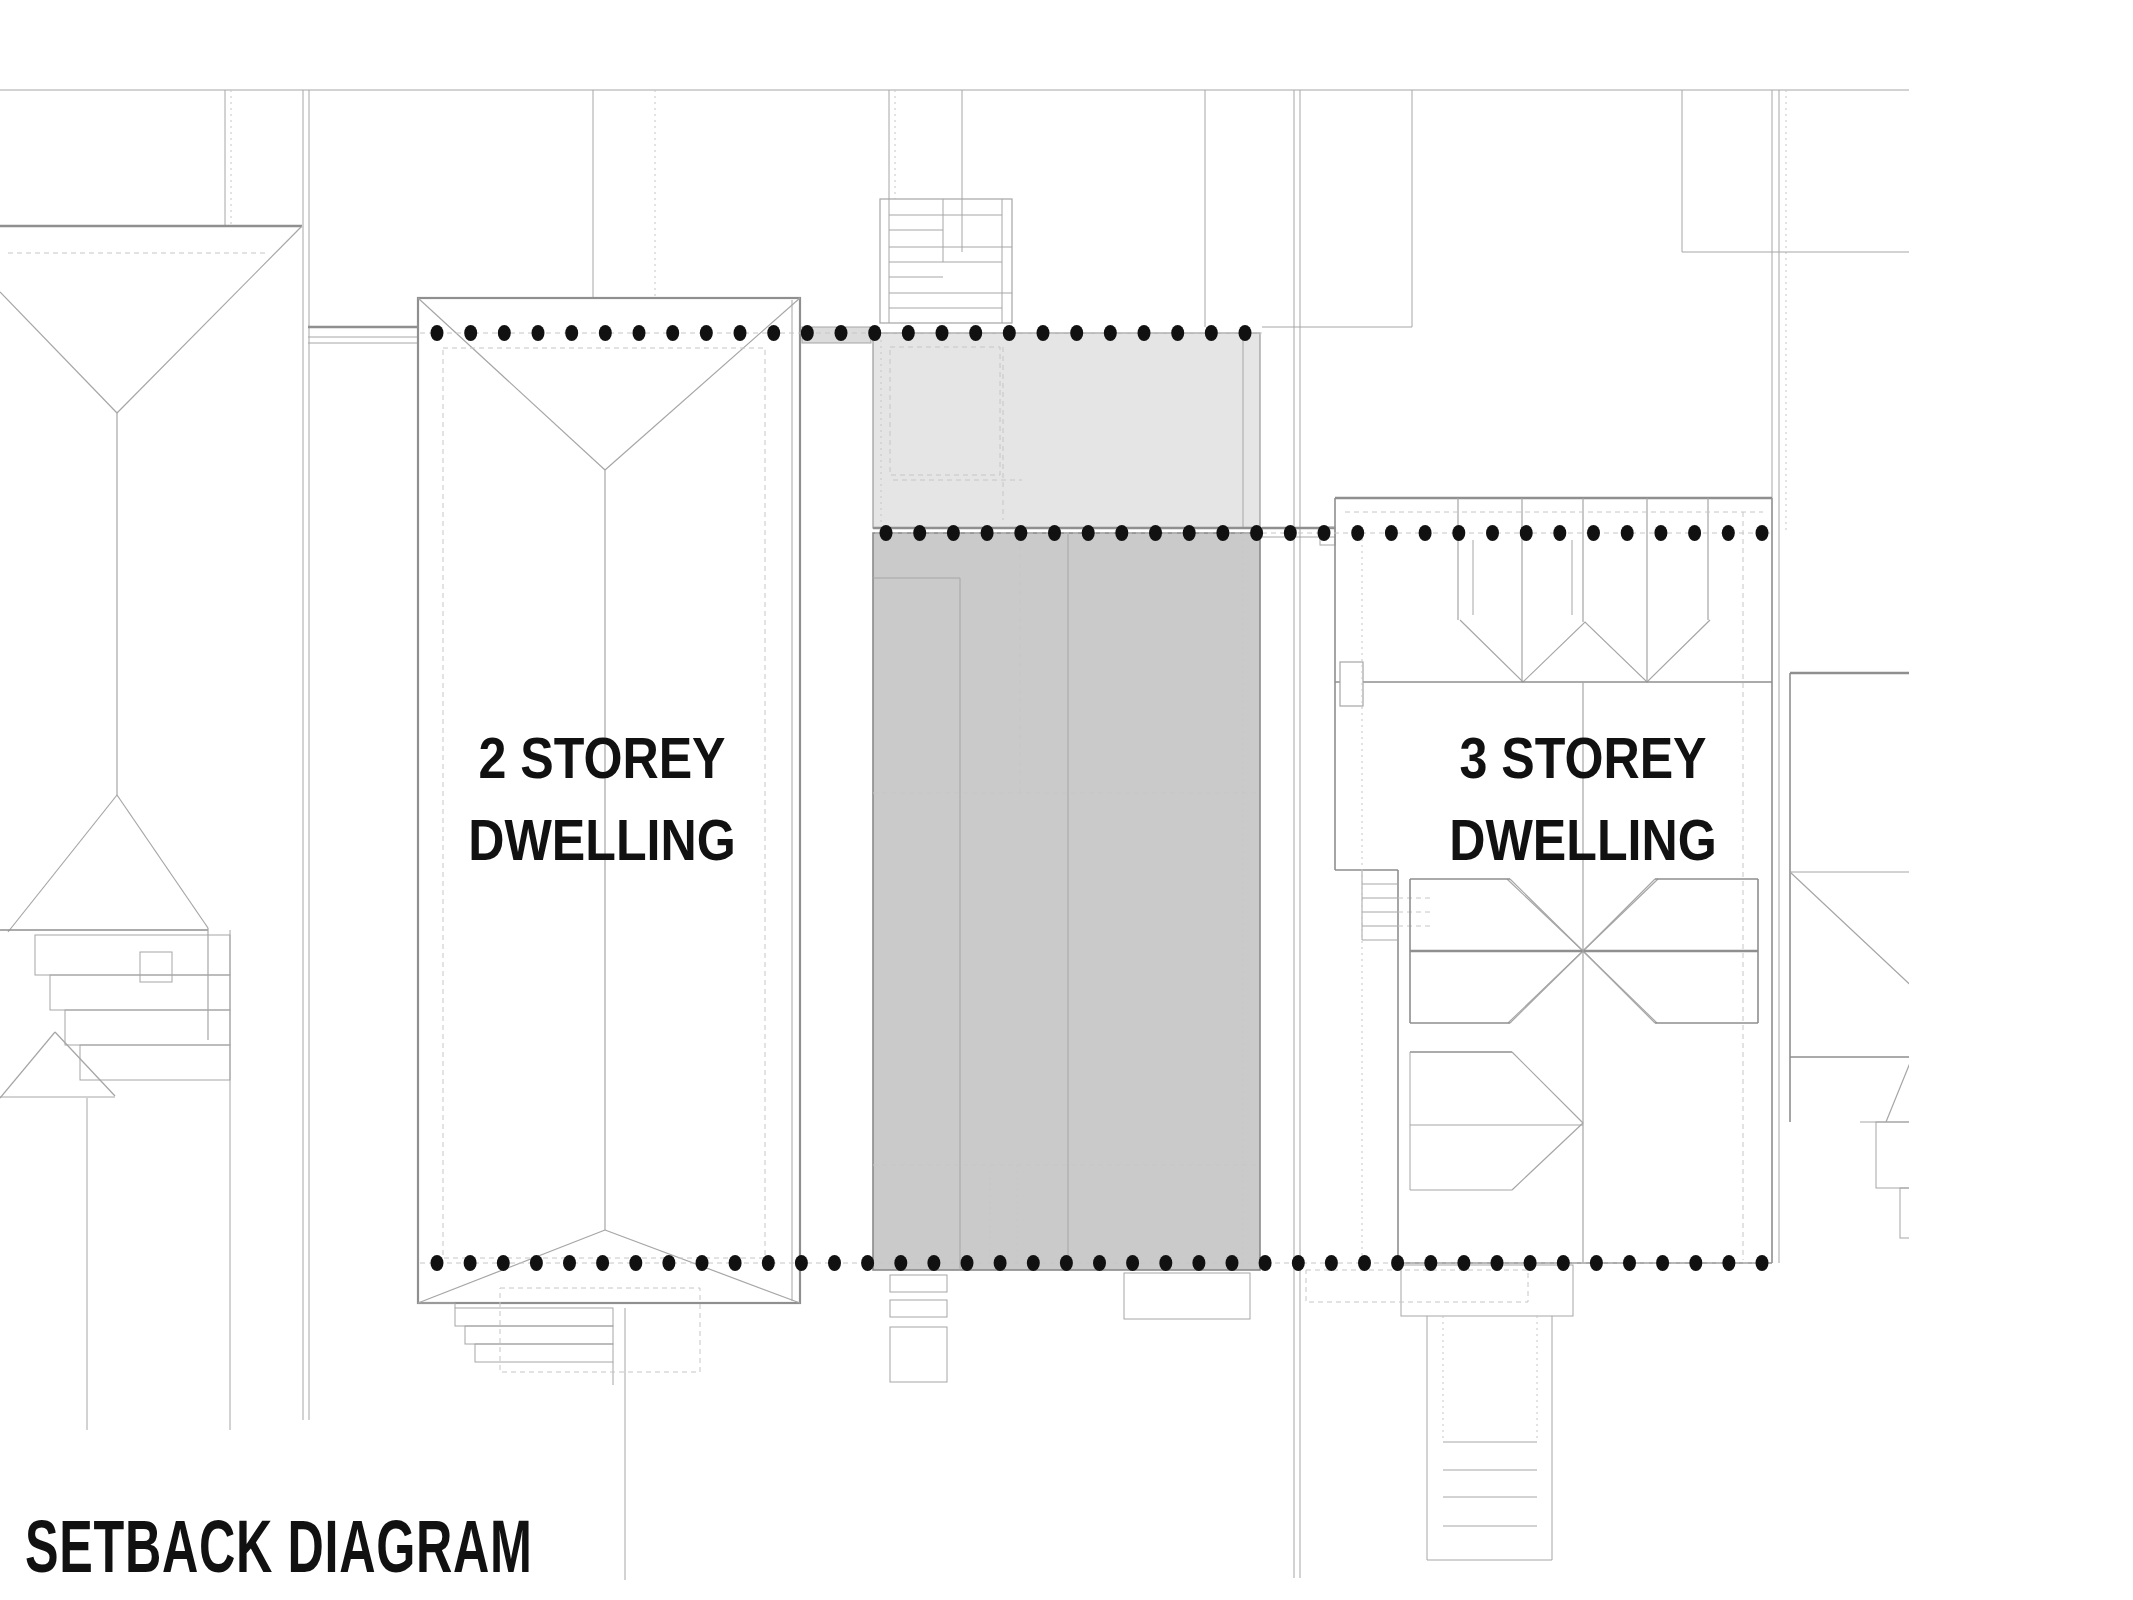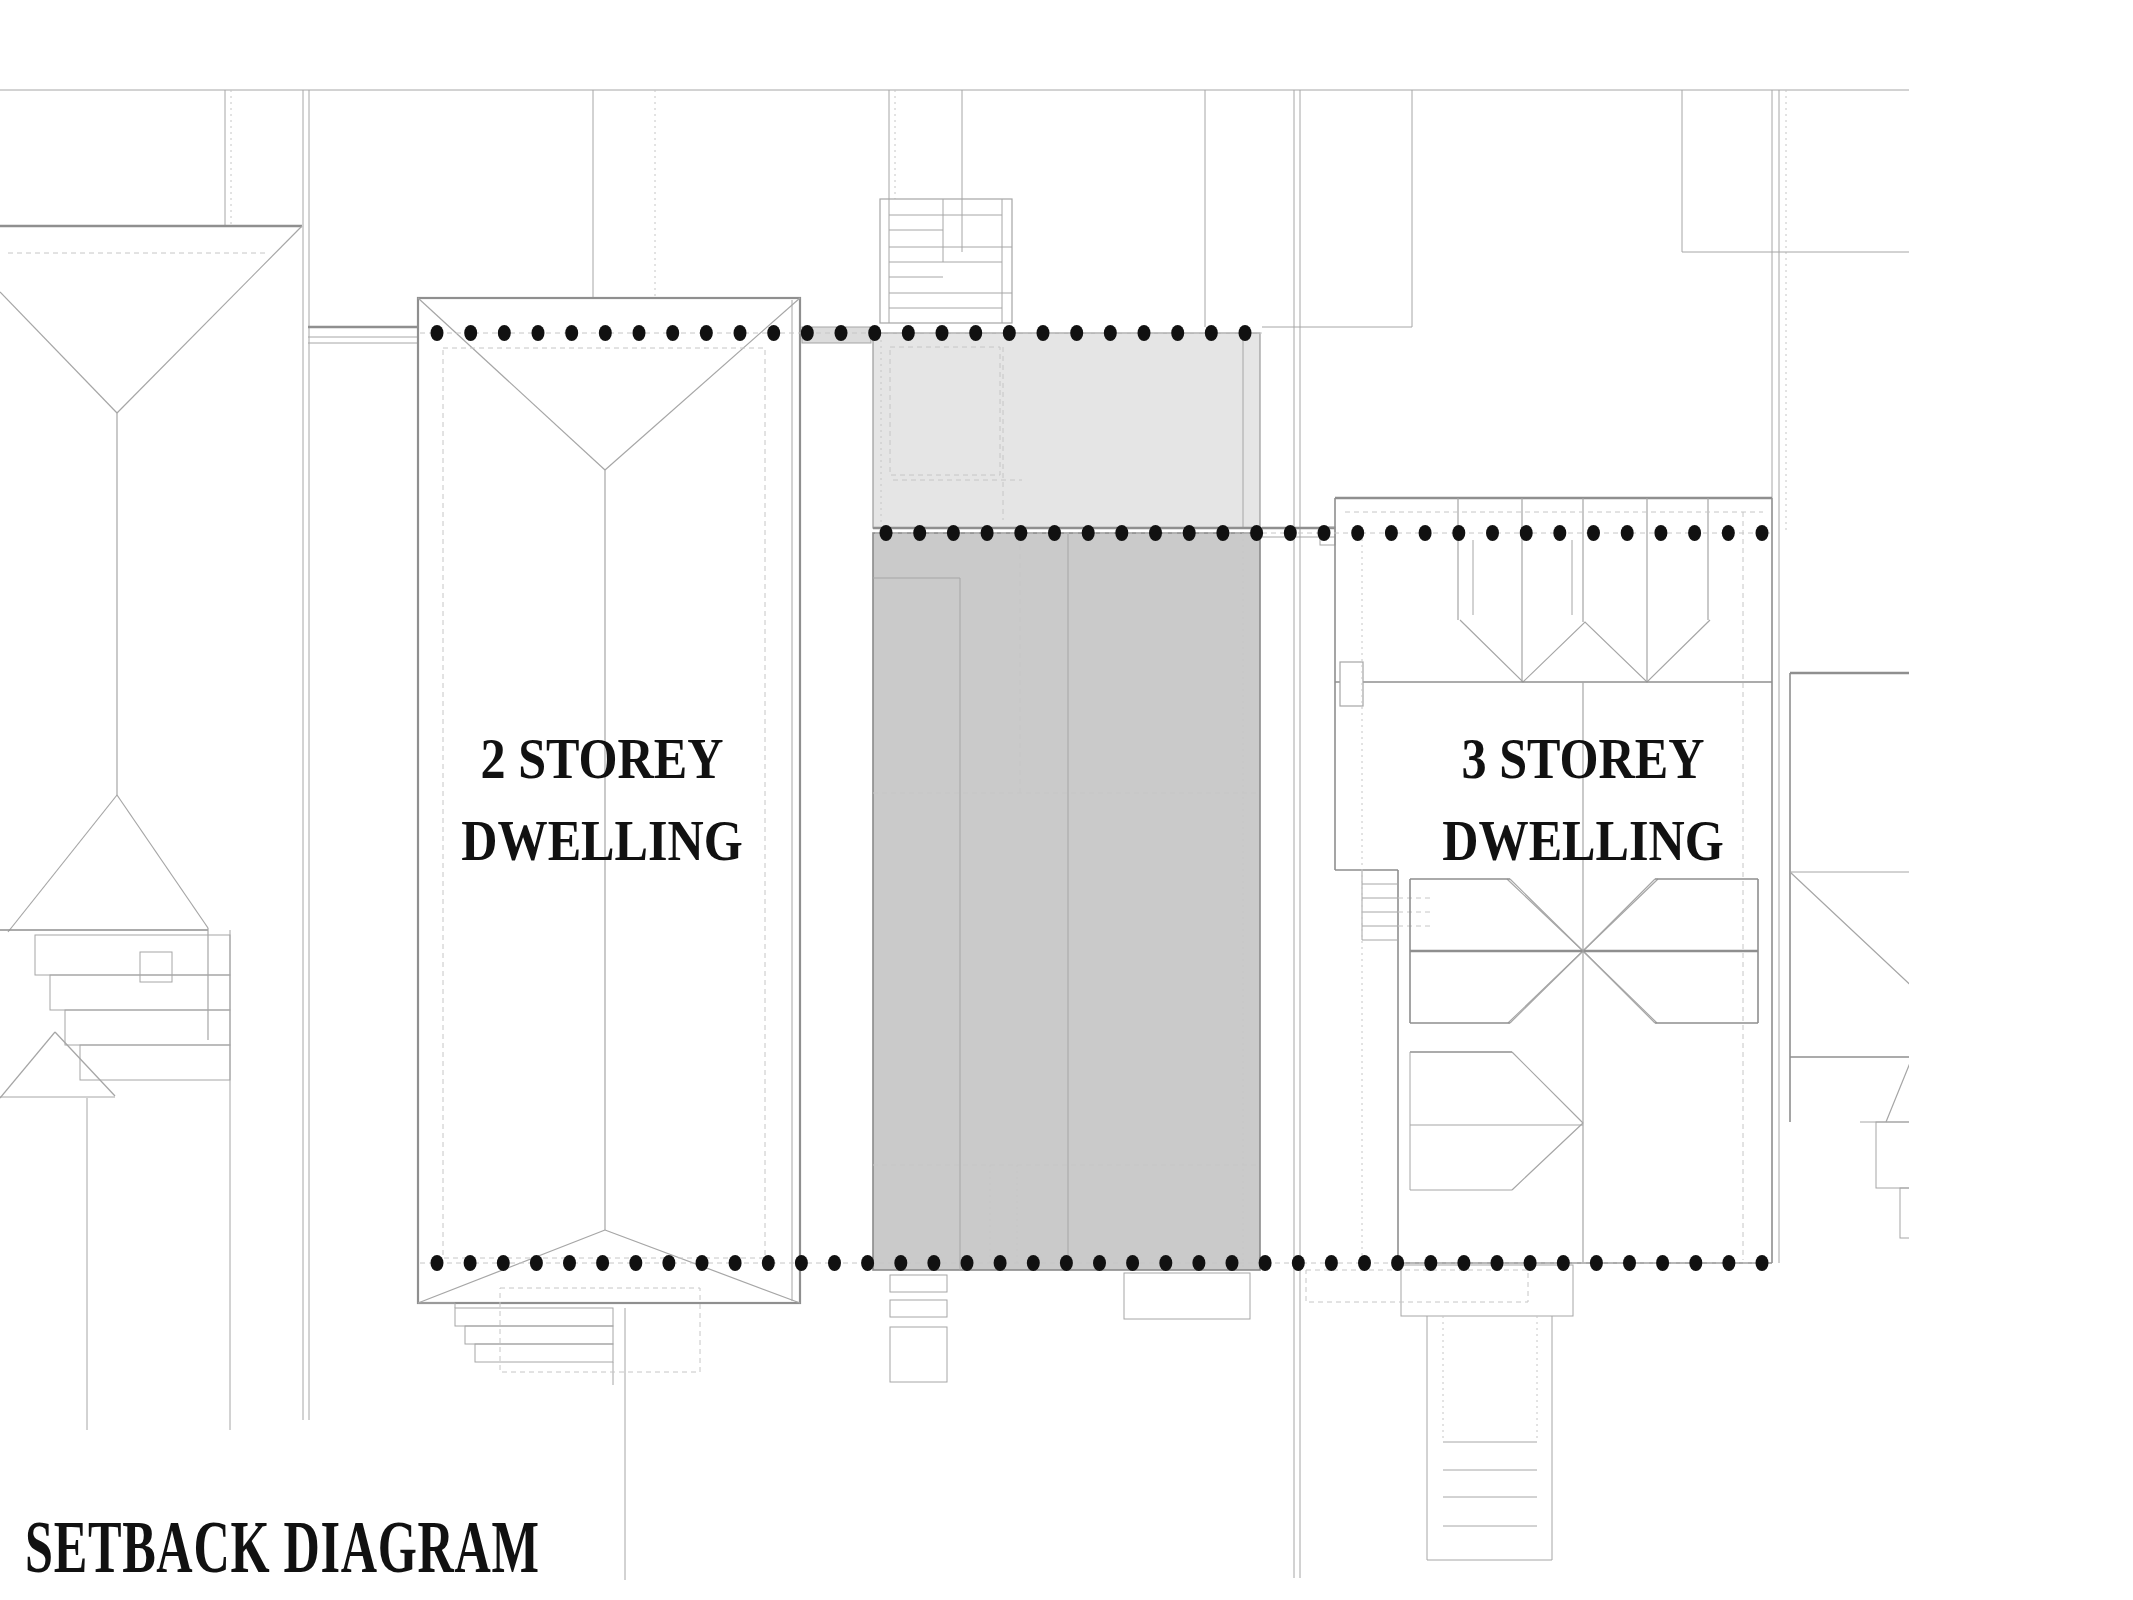--- a/index.html
+++ b/index.html
@@ -2,21 +2,21 @@
 <html style="--bg: #ffffff; --line: #a6a6a6; --line-dark: #8f8f8f; --dash: #c6c6c6; --light-fill: #e5e5e5; --dark-fill: #cacaca; --fence-fill: #dcdcdc; --dot: #111111; --text: #111111;"><head>
 <meta charset="utf-8">
 <style>
   :root{
     --bg:#ffffff; --line:#a6a6a6; --line-dark:#8f8f8f; --dash:#c6c6c6;
     --light-fill:#e5e5e5; --dark-fill:#cacaca; --fence-fill:#dcdcdc;
     --dot:#111111; --text:#111111;
   }
   html,body{margin:0;padding:0;background:var(--bg);}
   .stage{position:relative;width:1909px;height:1600px;background:var(--bg);overflow:hidden;
-         font-family:Liberation Serif, serif;}
+         font-family:Liberation Sans, sans-serif;}
   svg{position:absolute;left:0;top:0;}
   .ln  {stroke:var(--line);stroke-width:1.2;fill:none;}
   .ln1 {stroke:var(--line);stroke-width:1;fill:none;}
   .ln2 {stroke:var(--line-dark);stroke-width:2.4;fill:none;}
   .ln15{stroke:var(--line-dark);stroke-width:1.6;fill:none;}
   .dsh {stroke:var(--dash);stroke-width:1;fill:none;stroke-dasharray:5 4;}
   .dot-ln{stroke:var(--dash);stroke-width:1;fill:none;stroke-dasharray:2 4;}
   .lightbox{fill:var(--light-fill);stroke:#9a9a9a;stroke-width:1.2;}
   .darkbox{fill:var(--dark-fill);stroke:#8a8a8a;stroke-width:1.6;}
   .fence{fill:var(--fence-fill);stroke:#a5a5a5;stroke-width:1;}

